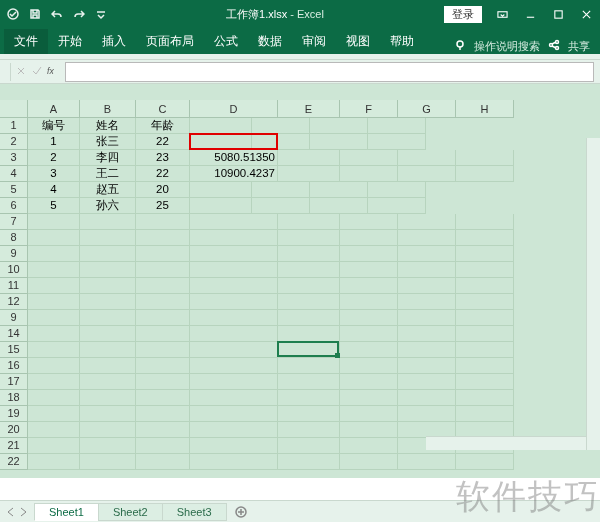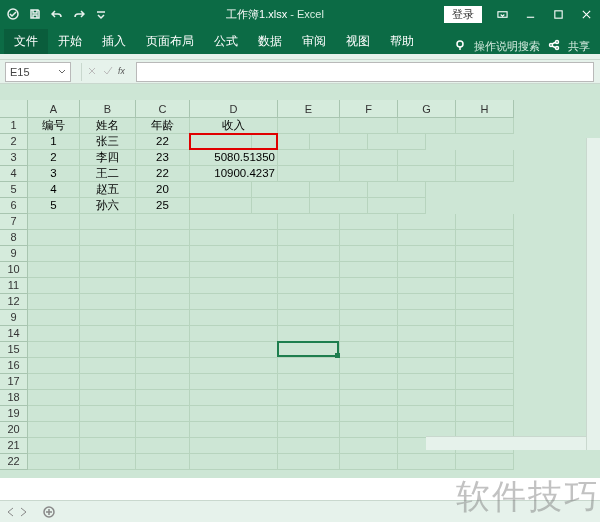--- a/index.html
+++ b/index.html
@@ -135,26 +135,20 @@
           <circle cx="9" cy="3" r="1.5"></circle>
           <circle cx="9" cy="9" r="1.5"></circle>
           <path d="M4 5l4-2M4 7l4 2"></path>
         </svg></span>
     <span class="lbl">共享</span>
   </div>
 </div>
 <div class="ribbon-body"></div>
 
 <div class="fbar">
-  <div class="namebox">
-    <span>E15</span>
-    <svg viewBox="0 0 8 8">
-        <path d="M1 2l3 3 3-3" fill="none" stroke="#666"></path>
-      </svg>
-  </div>
   <div class="fxgrp">
     <div class="sep"></div>
     <span><svg viewBox="0 0 12 12">
           <path d="M3 3l6 6M9 3l-6 6" stroke="#bbb" fill="none"></path>
         </svg></span>
     <span style="margin:0 4px"><svg viewBox="0 0 12 12">
           <path d="M2 6l3 3 5-7" stroke="#bbb" fill="none"></path>
         </svg></span>
     <span><svg viewBox="0 0 14 12">
           <text x="0" y="10" font-size="10" font-style="italic" fill="#555">fx</text>
@@ -197,21 +191,20 @@
       <div class="rh">19</div>
       <div class="rh">20</div>
       <div class="rh">21</div>
       <div class="rh">22</div>
     </div>
   <div class="grid" id="grid-slot">
       <div class="grow">
         <div class="gc c" style="width:52px">编号</div>
         <div class="gc c" style="width:56px">姓名</div>
         <div class="gc c" style="width:54px">年龄</div>
-        <div class="gc c" style="width:88px">收入</div>
         <div class="gc" style="width:62px"></div>
         <div class="gc" style="width:58px"></div>
         <div class="gc" style="width:58px"></div>
         <div class="gc" style="width:58px"></div>
       </div>
       <div class="grow">
         <div class="gc c" style="width:52px">1</div>
         <div class="gc c" style="width:56px">张三</div>
         <div class="gc c" style="width:54px">22</div>
         <div class="gc" style="width:62px"></div>
@@ -426,20 +419,25 @@
 
 <div class="sheettabs">
   <div class="stnav">
     <svg viewBox="0 0 10 10">
         <path d="M7 1L2 5l5 4" fill="none" stroke="#888"></path>
       </svg>
     <svg viewBox="0 0 10 10">
         <path d="M3 1l5 4-5 4" fill="none" stroke="#888"></path>
       </svg>
   </div>
+  <div id="sheets-slot" style="display:flex">
+      <div class="stab active">Sheet1</div>
+      <div class="stab">Sheet2</div>
+      <div class="stab">Sheet3</div>
+    </div>
   <div class="stadd">
       <svg viewBox="0 0 12 12">
         <circle cx="6" cy="6" r="5"></circle>
         <path d="M6 3v6M3 6h6"></path>
       </svg>
     </div>
 </div>
 
 <div class="watermark">软件技巧</div>
 

